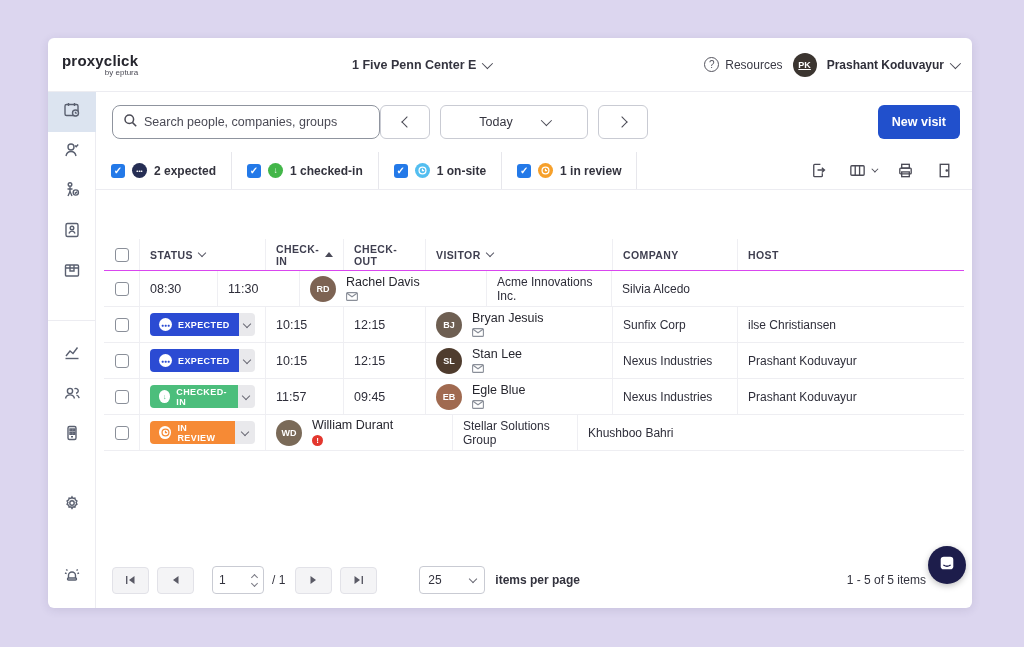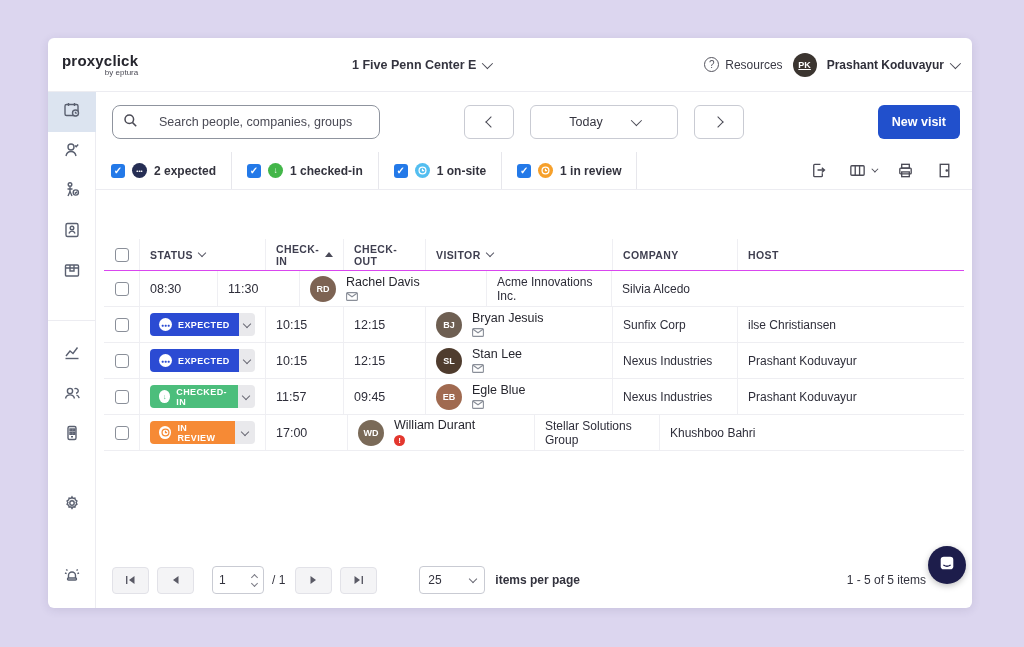--- a/index.html
+++ b/index.html
@@ -35,24 +35,24 @@
   .side-item { width:48px; height:40px; display:flex; align-items:center; justify-content:center; cursor:pointer; color:#5A6070; }
   .side-item.active { background:#DCE4F0; }
   .side-item svg { stroke:#5A6070; }
   .side-divider { width:48px; height:1px; background:#ECECF1; margin:28px 0 14px; }
   .side-spacer { flex:1; }
   .side-gear { margin-top:30px; }
   .side-alarm { margin-bottom:12px; }
   .main { flex:1; display:flex; flex-direction:column; min-width:0; position:relative; }
   
   .toolbar { height:60px; display:flex; align-items:center; padding:0 12px 0 16px; flex:0 0 auto; }
-  .search-box { width:268px; height:34px; border:1px solid #8F949E; border-radius:8px; display:flex; align-items:center; padding:0 10px; gap:21px; background:#fff; }
+  .search-box { width:268px; height:34px; border:1px solid #8F949E; border-radius:8px; display:flex; align-items:center; padding:0 10px; gap:6px; background:#fff; }
   .search-box input { border:none; outline:none; flex:1; font-size:12.5px; color:#3A3A4A; font-family:"Liberation Sans", sans-serif; background:transparent; }
   .search-box input::placeholder { color:#4A4A55; }
-  .datenav { display:flex; align-items:center; gap:16px; margin-left:84px; }
+  .datenav { display:flex; align-items:center; gap:10px; }
   .nav-btn { width:50px; height:34px; border:1px solid #C9CBD3; border-radius:6px; background:#fff; display:flex; align-items:center; justify-content:center; cursor:pointer; }
   .nav-btn .chv { width:8px; height:8px; border-left:1.7px solid #4A4A55; border-bottom:1.7px solid #4A4A55; }
   .chv.left { transform:rotate(45deg); margin-left:3px; }
   .chv.right { transform:rotate(-135deg); margin-right:3px; }
   .today-btn { width:148px; height:34px; border:1px solid #C9CBD3; border-radius:6px; background:#fff; display:flex; align-items:center; justify-content:center; gap:28px; font-size:12.5px; color:#34343F; cursor:pointer; }
   .newvisit { margin-left:auto; height:34px; padding:0 14px; background:#2150CC; border:none; border-radius:6px; color:#fff; font-size:12.5px; font-weight:bold; cursor:pointer; font-family:"Liberation Sans", sans-serif; }
   
   .filterbar { height:38px; display:flex; align-items:stretch; border-bottom:1px solid #ECECF1; flex:0 0 auto; }
   .chip { display:flex; align-items:center; gap:7px; padding:0 15px; border-right:1px solid #E7E7EC; font-size:12px; font-weight:bold; color:#33333E; cursor:pointer; }
   .cbx { width:14px; height:14px; border-radius:3px; background:#2379E8; color:#fff; font-size:10px; display:flex; align-items:center; justify-content:center; }
@@ -527,23 +527,20 @@
                       <path d="M5 3v2.2h1.8"></path>
                     </svg>
                   </span>
                   <span class="badge-label">IN REVIEW</span>
                 </span>
               <span class="badge-caret">
                   <span class="chvd"></span>
                 </span>
             </span>
           </div>
-          <div class="cell c-out">
-              <span class="time">17:00</span>
-            </div>
           <div class="cell c-visitor">
             <span class="v-avatar" style="background:#7a6a58">WD</span>
             <span class="v-info">
                 <span class="v-name">William Durant</span>
               <span class="v-sub">
                   <span class="alert-dot">!</span>
                 </span>
             </span>
           </div>
           <div class="cell c-company">

